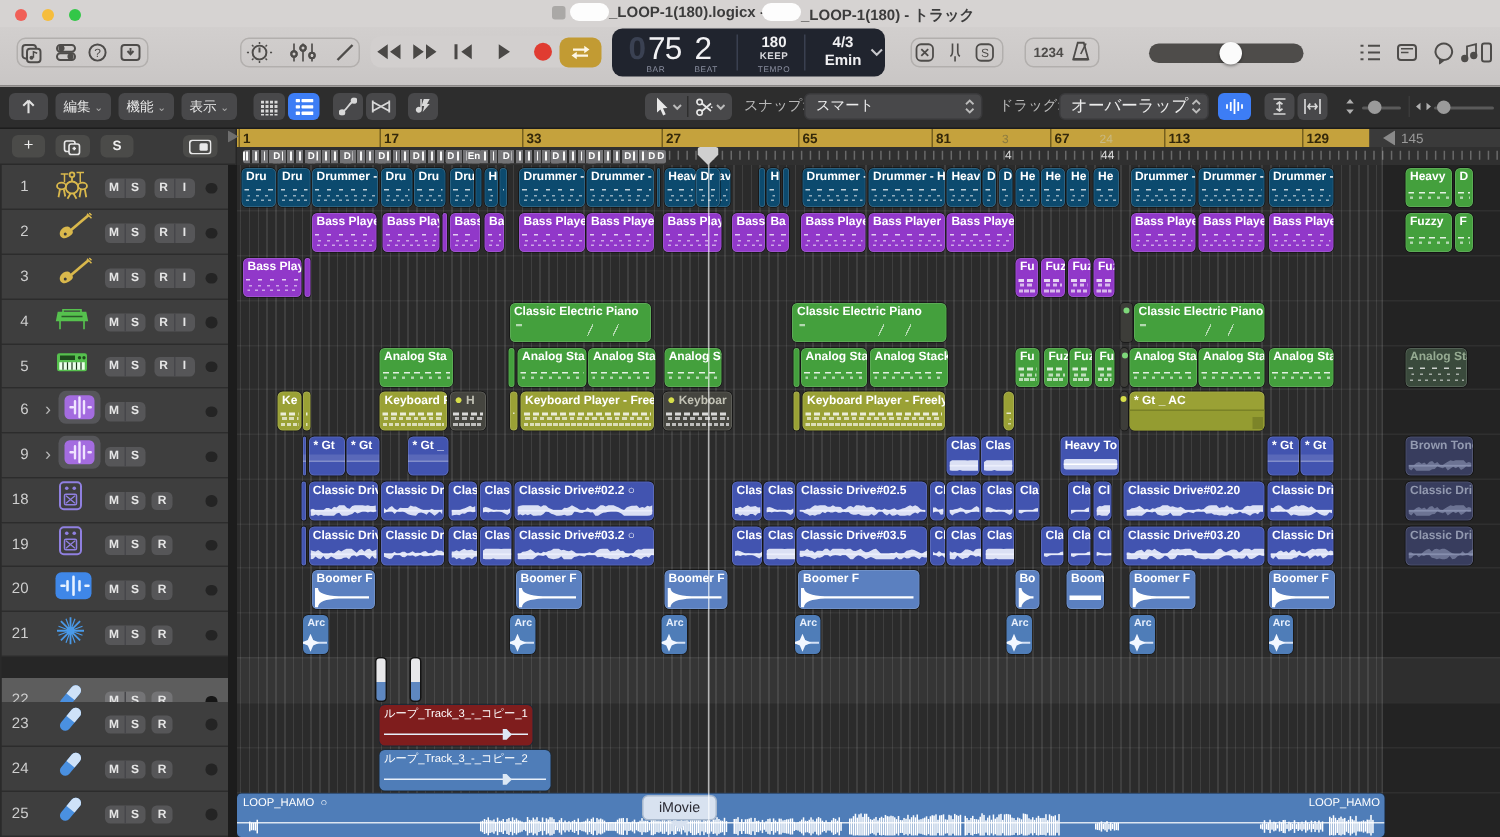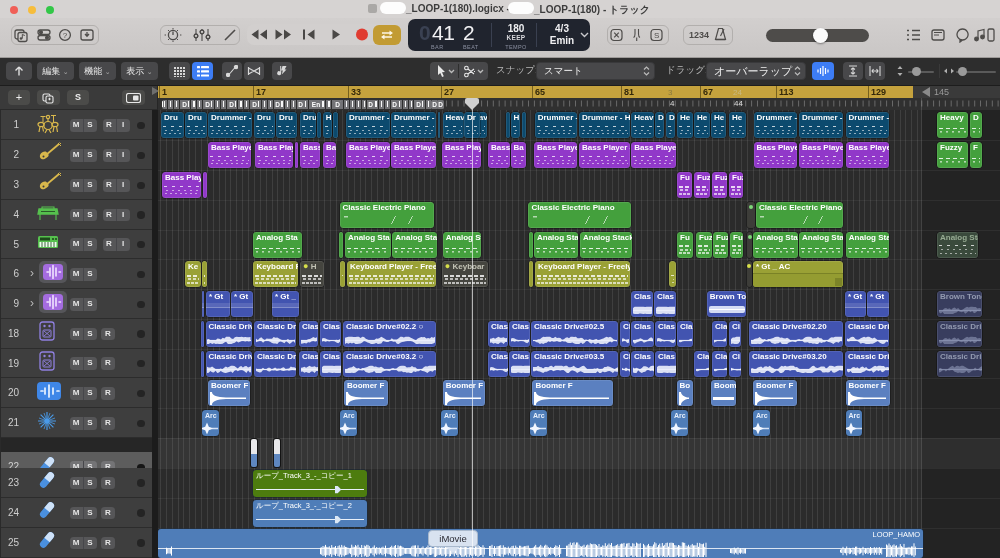--- a/index.html
+++ b/index.html
@@ -94,21 +94,21 @@
     <path d="M83.5 2.5v10l7.5-5z"></path>
 <circle cx="113" cy="7.5" r="6" fill="#e03c31"></circle>
   </svg>
 <div class="ab" style="left:373px;top:24.5px;width:28px;height:20px;border-radius:6px;background:#c29b33"></div>
 <svg class="ab" style="left:379px;top:30px" width="16" height="10" viewBox="0 0 16 10" fill="none" stroke="#fdf6e3" stroke-width="1.5">
 <path d="M3 3h9M13 7H4"></path>
     <path d="M10.5 0.5 14 3l-3.5 2.5zM5.5 4.5 2 7l3.5 2.5z" fill="#fdf6e3" stroke="none"></path>
   </svg>
 <div class="ab" style="left:408px;top:19px;width:182px;height:32px;border-radius:7px;background:#20242e"></div>
 <div class="ab" style="left:419px;top:21px;font-size:21px;color:#3a4152;font-weight:bold">0</div>
-<div class="ab" style="left:432px;top:21px;font-size:21px;color:#f2f2f4;letter-spacing:-.5px">41</div>
+<div class="ab" style="left:432px;top:21px;font-size:21px;color:#f2f2f4;letter-spacing:-.5px">75</div>
 <div class="ab" style="left:463px;top:21px;font-size:21px;color:#f2f2f4">2</div>
 <div class="ab" style="left:431px;top:43.5px;font-size:5.5px;color:#8a8fa0;letter-spacing:.4px">BAR</div>
 <div class="ab" style="left:463px;top:43.5px;font-size:5.5px;color:#8a8fa0;letter-spacing:.4px">BEAT</div>
 <div class="ab" style="left:491px;top:23px;width:1px;height:24px;background:#3a4050"></div>
 <div class="ab" style="left:496px;top:22.5px;width:40px;text-align:center;font-size:10px;font-weight:bold;color:#f0f0f2">180</div>
 <div class="ab" style="left:496px;top:33.5px;width:40px;text-align:center;font-size:6.5px;font-weight:bold;color:#d8d8dc;letter-spacing:.3px">KEEP</div>
 <div class="ab" style="left:496px;top:43.5px;width:40px;text-align:center;font-size:5.5px;color:#8a8fa0;letter-spacing:.4px">TEMPO</div>
 <div class="ab" style="left:536px;top:23px;width:1px;height:24px;background:#3a4050"></div>
 <div class="ab" style="left:541px;top:22.5px;width:42px;text-align:center;font-size:10px;font-weight:bold;color:#f0f0f2">4/3</div>
 <div class="ab" style="left:541px;top:35px;width:42px;text-align:center;font-size:10px;font-weight:bold;color:#f0f0f2">Emin</div>
@@ -725,21 +725,21 @@
     </svg>
   </div>
 <div class="rg ab2" style="left:654px;top:291.0px;width:22.0px">
     <i>Clas</i>
     <svg style="position:absolute;left:1.5px;top:13.5px" width="19" height="11" viewBox="0 0 19 11">
       <path d="M0 5.5 L0.0 3.0 L1.7 1.8 L3.5 1.8 L5.2 1.8 L6.9 1.8 L8.6 1.8 L10.4 1.8 L12.1 2.0 L13.8 1.8 L15.5 1.8 L17.3 1.8 L19.0 1.8 L19.0 5.5 L19.0 8.8 L17.3 8.9 L15.5 8.9 L13.8 8.9 L12.1 8.8 L10.4 8.9 L8.6 8.8 L6.9 8.4 L5.2 8.9 L3.5 8.9 L1.7 8.9 L0.0 8.5 Z" fill="rgba(236,240,252,.9)"></path>
       <rect x="0" y="4.9" width="19" height="1.2" fill="rgba(236,240,252,.9)"></rect>
     </svg>
   </div>
 <div class="rg ab2" style="left:706.8px;top:291.0px;width:39.2px">
-    <i>Brown To</i>
+    <i>Heavy To</i>
     <svg style="position:absolute;left:2px;top:13px" width="36" height="11" viewBox="0 0 36 11">
       <rect x="0" y="2" width="36" height="7" rx="2" fill="rgba(230,235,252,.9)"></rect>
       <path d="M0 5.5h36" stroke="#fff"></path>
     </svg>
   </div>
 <div class="rg dim" style="left:937px;top:291.0px;width:45.0px">
     <i>Brown Tone</i>
     <svg style="position:absolute;left:1.5px;top:13.5px" width="42" height="11" viewBox="0 0 42 11">
       <path d="M0 5.5 L0.0 5.2 L1.8 5.2 L3.5 5.2 L5.2 3.6 L7.0 3.0 L8.8 4.1 L10.5 3.3 L12.2 4.7 L14.0 2.9 L15.8 2.4 L17.5 4.0 L19.2 3.0 L21.0 4.9 L22.8 5.0 L24.5 3.9 L26.2 2.8 L28.0 1.8 L29.8 2.4 L31.5 1.8 L33.2 1.8 L35.0 1.9 L36.8 1.9 L38.5 3.6 L40.2 3.0 L42.0 3.6 L42.0 5.5 L42.0 5.9 L40.2 6.2 L38.5 5.9 L36.8 7.4 L35.0 8.3 L33.2 6.1 L31.5 7.2 L29.8 6.1 L28.0 7.4 L26.2 8.7 L24.5 6.4 L22.8 7.2 L21.0 6.7 L19.2 5.9 L17.5 7.6 L15.8 7.9 L14.0 8.9 L12.2 8.9 L10.5 8.9 L8.8 8.9 L7.0 8.9 L5.2 8.9 L3.5 6.9 L1.8 8.6 L0.0 7.3 Z" fill="rgba(160,170,200,.5)"></path>
       <rect x="0" y="4.9" width="42" height="1.2" fill="rgba(160,170,200,.5)"></rect>
@@ -1079,35 +1079,36 @@
   </div>
 <div class="rg" style="left:845.5px;top:410.0px;width:16.5px;height:26px;background:#4f7db8;box-shadow:0 0 0 0.5px rgba(0,0,0,.5)">
     <i style="background:none;font-size:7px;color:#e8f0fc">Arc</i>
 <svg class="ab" style="left:0;top:12px" width="16" height="13" viewBox="0 0 16 13">
       <path d="M0 6.5h16" stroke="rgba(235,242,255,.85)" stroke-width="1.3"></path>
       <path d="M5 0.5 6.8 4.7 11 6.5 6.8 8.3 5 12.5 3.2 8.3-1 6.5 3.2 4.7z" fill="#f2f7ff"></path>
     </svg>
   </div>
 <div class="ab" style="left:250.5px;top:439px;width:6px;height:28px;border-radius:2px;background:linear-gradient(#e8e8ea 0 55%,#5e87c0 55% 100%);box-shadow:0 0 0 1px #141414"></div>
 <div class="ab" style="left:274px;top:439px;width:6px;height:28px;border-radius:2px;background:linear-gradient(#e8e8ea 0 55%,#5e87c0 55% 100%);box-shadow:0 0 0 1px #141414"></div>
-<div class="rg" style="left:253px;top:470.0px;width:114px;height:27px;background:#4d7c0f;box-shadow:0 0 0 0.5px #1a2a3a">
+<div class="rg" style="left:253px;top:470.0px;width:102px;height:27px;background:#7f1d1d;box-shadow:0 0 0 0.5px #1a2a3a">
 <i style="background:none;font-weight:normal;font-size:7.5px">ループ_Track_3_-_コピー_1</i>
 <div style="position:absolute;left:3px;right:3px;top:19px;height:1px;background:#e8f0fa"></div>
 <svg class="ab" style="left:82px;top:16px" width="8" height="8" viewBox="0 0 8 8">
       <path d="M0 0h3l4 4-4 4H0z" fill="#dce8f5" transform="scale(0.9)"></path>
     </svg>
   </div>
 <div class="rg" style="left:253px;top:499.5px;width:114px;height:27px;background:#4f7db8;box-shadow:0 0 0 0.5px #1a2a3a">
 <i style="background:none;font-weight:normal;font-size:7.5px">ループ_Track_3_-_コピー_2</i>
 <div style="position:absolute;left:3px;right:3px;top:19px;height:1px;background:#e8f0fa"></div>
 <svg class="ab" style="left:82px;top:16px" width="8" height="8" viewBox="0 0 8 8">
       <path d="M0 0h3l4 4-4 4H0z" fill="#dce8f5" transform="scale(0.9)"></path>
     </svg>
   </div>
 <div class="ab" style="left:158px;top:528.5px;width:765px;height:29px;background:#4f7db8;border-radius:3px;box-shadow:0 0 0 0.5px #16263a;overflow:hidden">
+<div style="font-size:7.5px;color:#fff;padding-left:4px;line-height:11px;white-space:nowrap">LOOP_HAMO&nbsp;&nbsp;○</div>
 <div style="position:absolute;right:3px;top:0;font-size:7.5px;color:#fff;line-height:11px">LOOP_HAMO</div>
 <div style="position:absolute;left:0;top:19.5px;width:100%;height:1px;background:rgba(255,255,255,.8)"></div>
 <svg class="ab" style="left:0;top:12px" width="765" height="16" viewBox="0 0 765 16" fill="#fff">
       <g transform="translate(0,2)">
         <rect x="8.0" y="4.7" width="1" height="6.5"></rect>
         <rect x="9.2" y="5.5" width="1" height="5.0"></rect>
         <rect x="10.5" y="5.6" width="1" height="4.9"></rect>
         <rect x="11.8" y="5.3" width="1" height="5.4"></rect>
         <rect x="13.0" y="3.5" width="1" height="9.1"></rect>
         <rect x="162.0" y="4.7" width="1" height="6.5"></rect>

